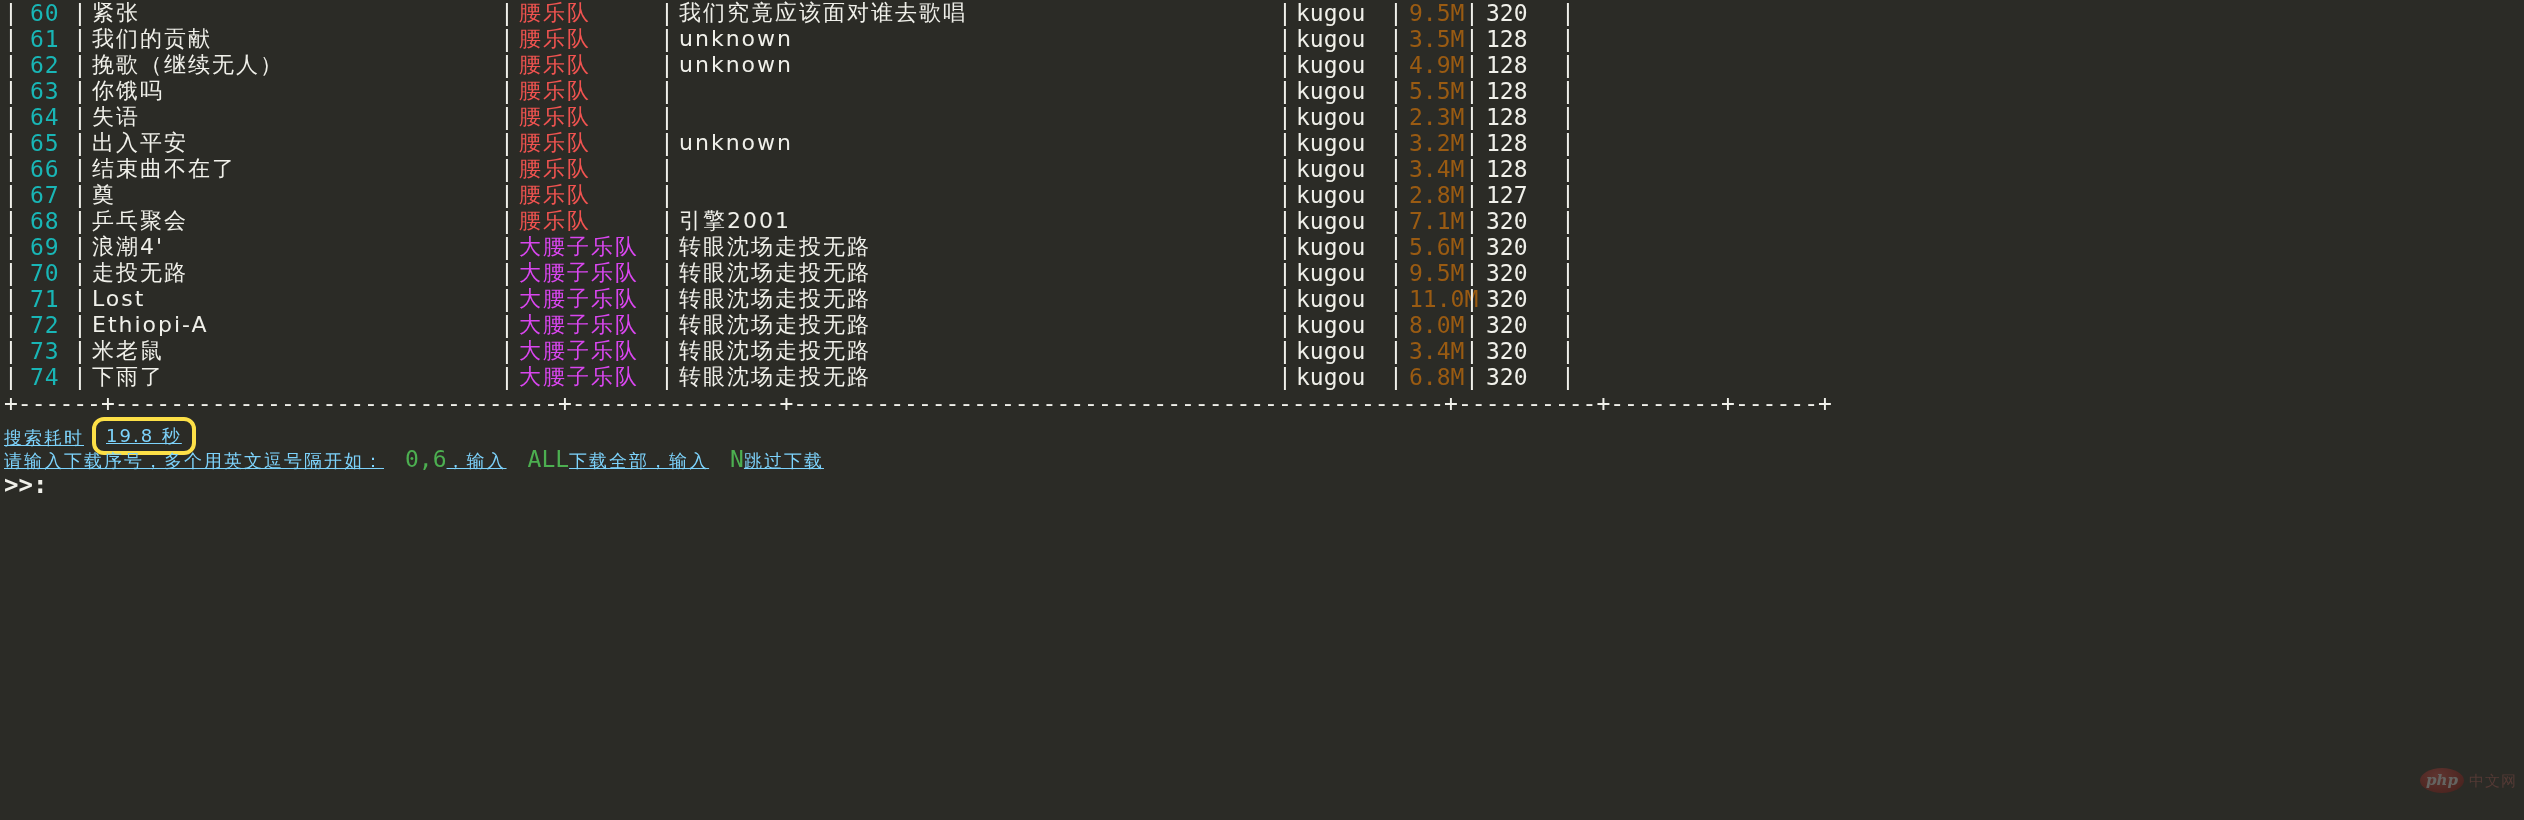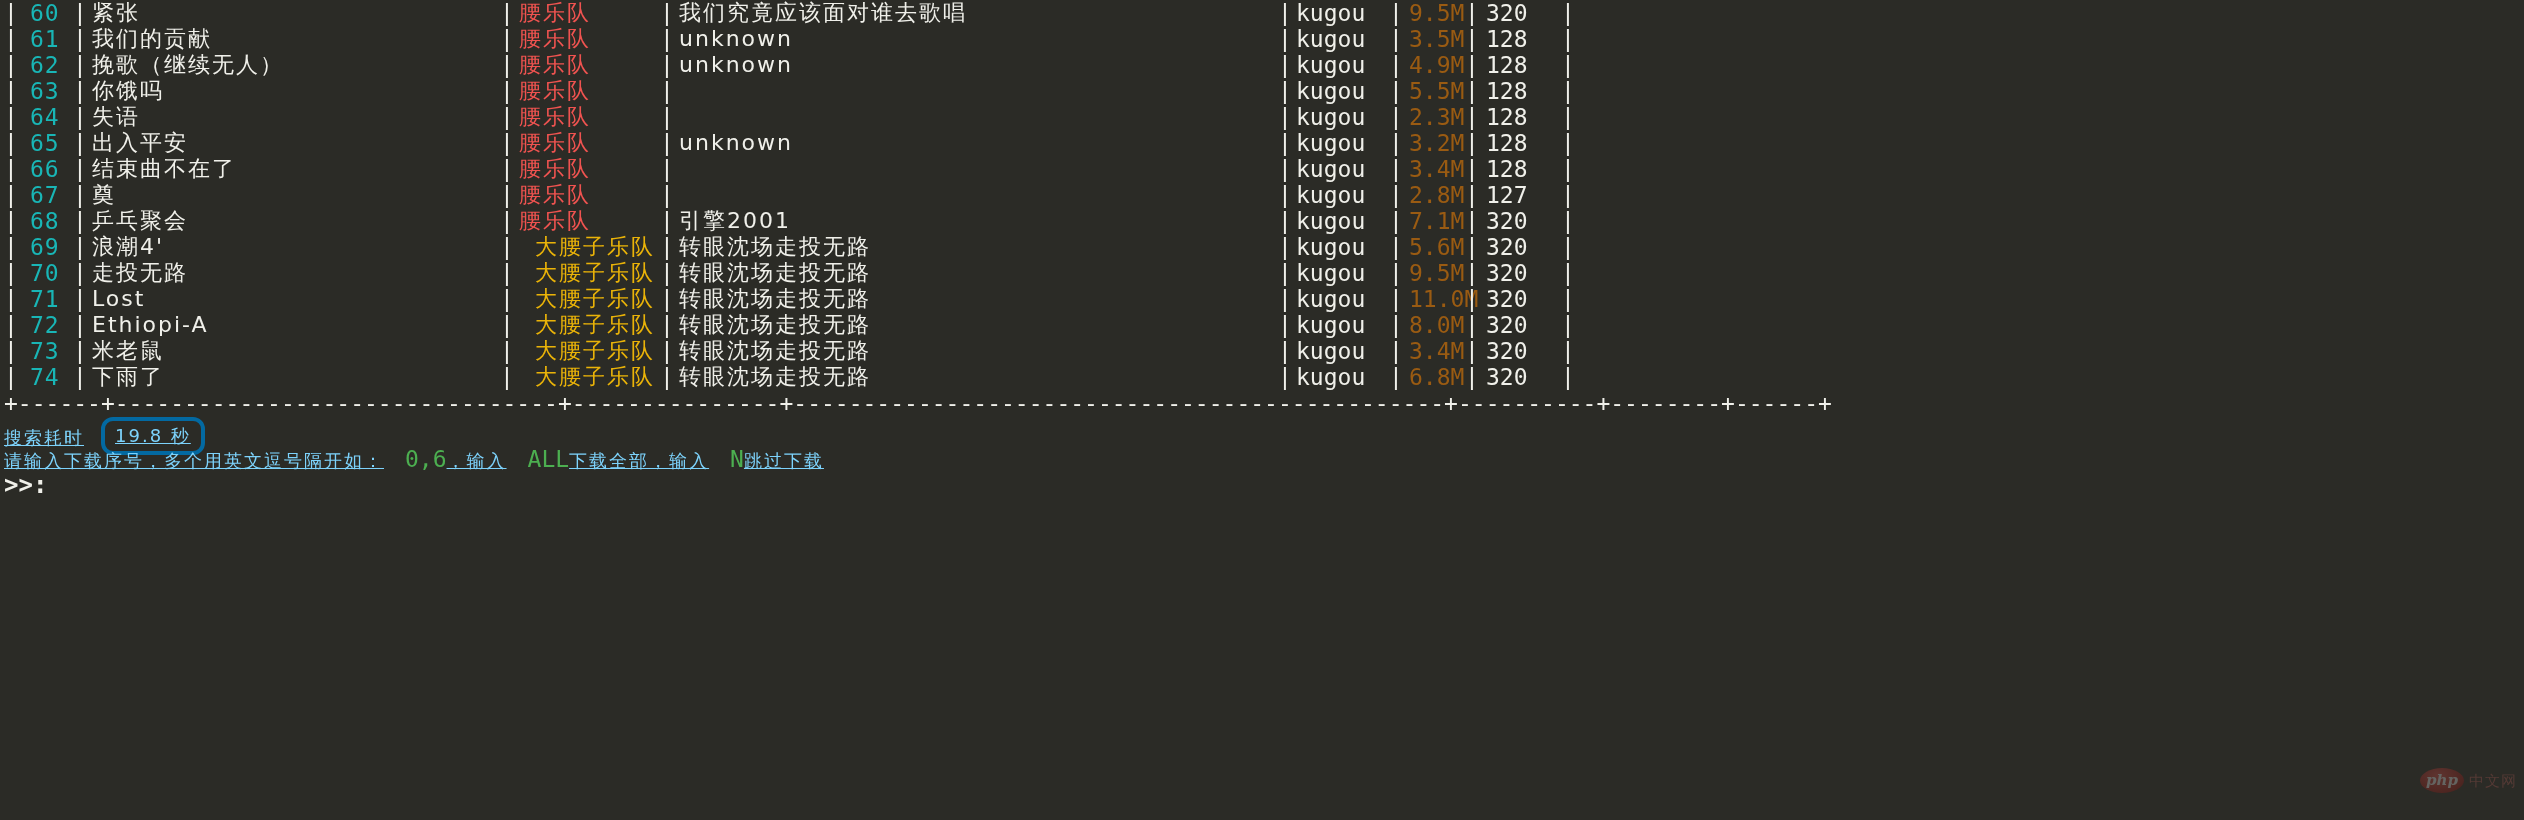--- a/index.html
+++ b/index.html
@@ -61,21 +61,21 @@
   .c-bar4   { left: 1278px; }
   .c-source { left: 1296px; }
   .c-bar5   { left: 1389px; }
   .c-size   { left: 1409px; color: #9a5b12; }
   .c-bar6   { left: 1465px; }
   .c-rate   { left: 1486px; }
   .c-bar7   { left: 1561px; }
 
   .cn { font-family: "DejaVu Sans", "Liberation Sans", sans-serif; letter-spacing: 2px; font-size: 22px; }
   .red  { color: #ef5350; }
-  .white { color: #eab308; margin-left: 16px; }
+  .white { color: #d946ef; }
 
   
   .sep {
     position: absolute;
     left: 4px;
     top: 390px;
     height: 26px;
     line-height: 26px;
     white-space: nowrap;
     letter-spacing: 0px;
@@ -96,24 +96,24 @@
   #time-line  { top: 418px; }
   #hint-line  { top: 444px; }
   #prompt-line{ top: 470px; }
 
   .lbl-cn { font-family: "DejaVu Sans", "Liberation Sans", sans-serif; letter-spacing: 2px; font-size: 18px; color: #7dd3fc; text-decoration: underline; }
   .green { color: #4caf50; margin-left: 21px; }
   .mono { font-family: "DejaVu Sans Mono", "Liberation Mono", monospace; }
 
   .hl-box {
     display: inline-block;
-    border: 4px solid #0369a1;
+    border: 4px solid #fde047;
     border-radius: 12px;
     padding: 0px 10px 2px 10px;
-    margin-left: 17px;
+    margin-left: 8px;
     line-height: 26px;
     vertical-align: middle;
     position: relative;
     top: -1px;
   }
 
   .prompt {
     font-family: "DejaVu Sans Mono", "Liberation Mono", monospace;
     font-size: 24px;
     font-weight: bold;

